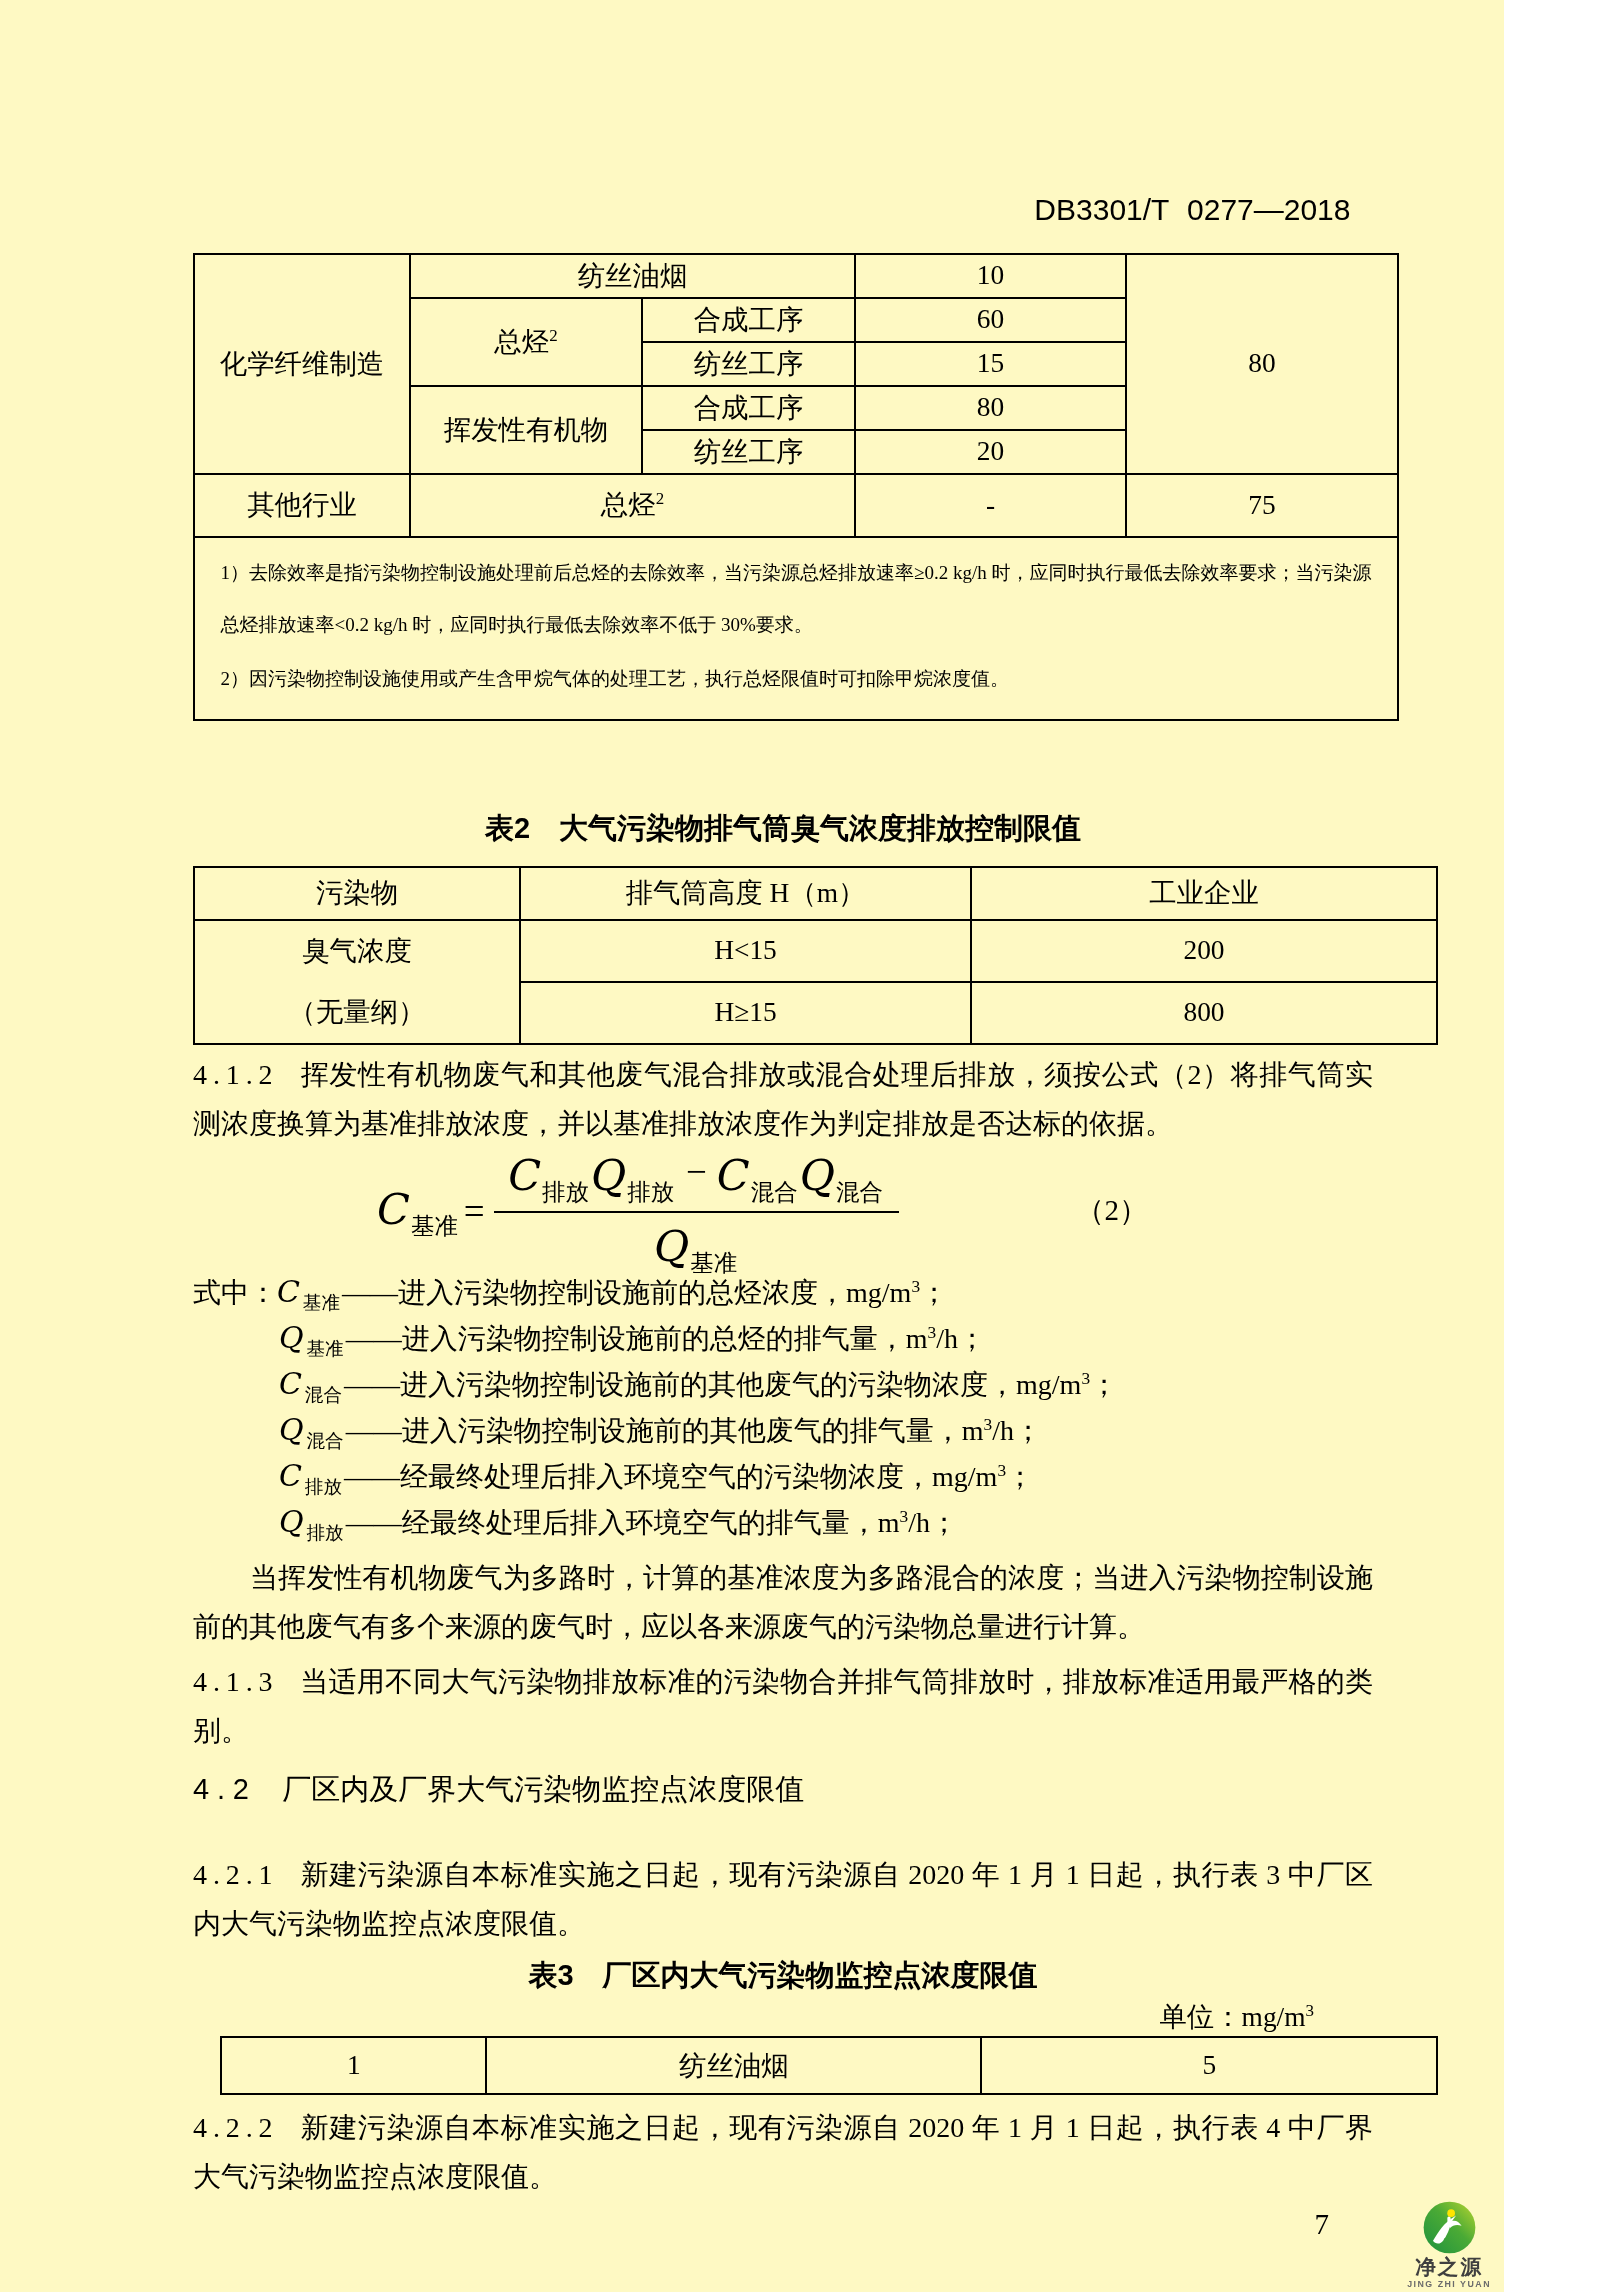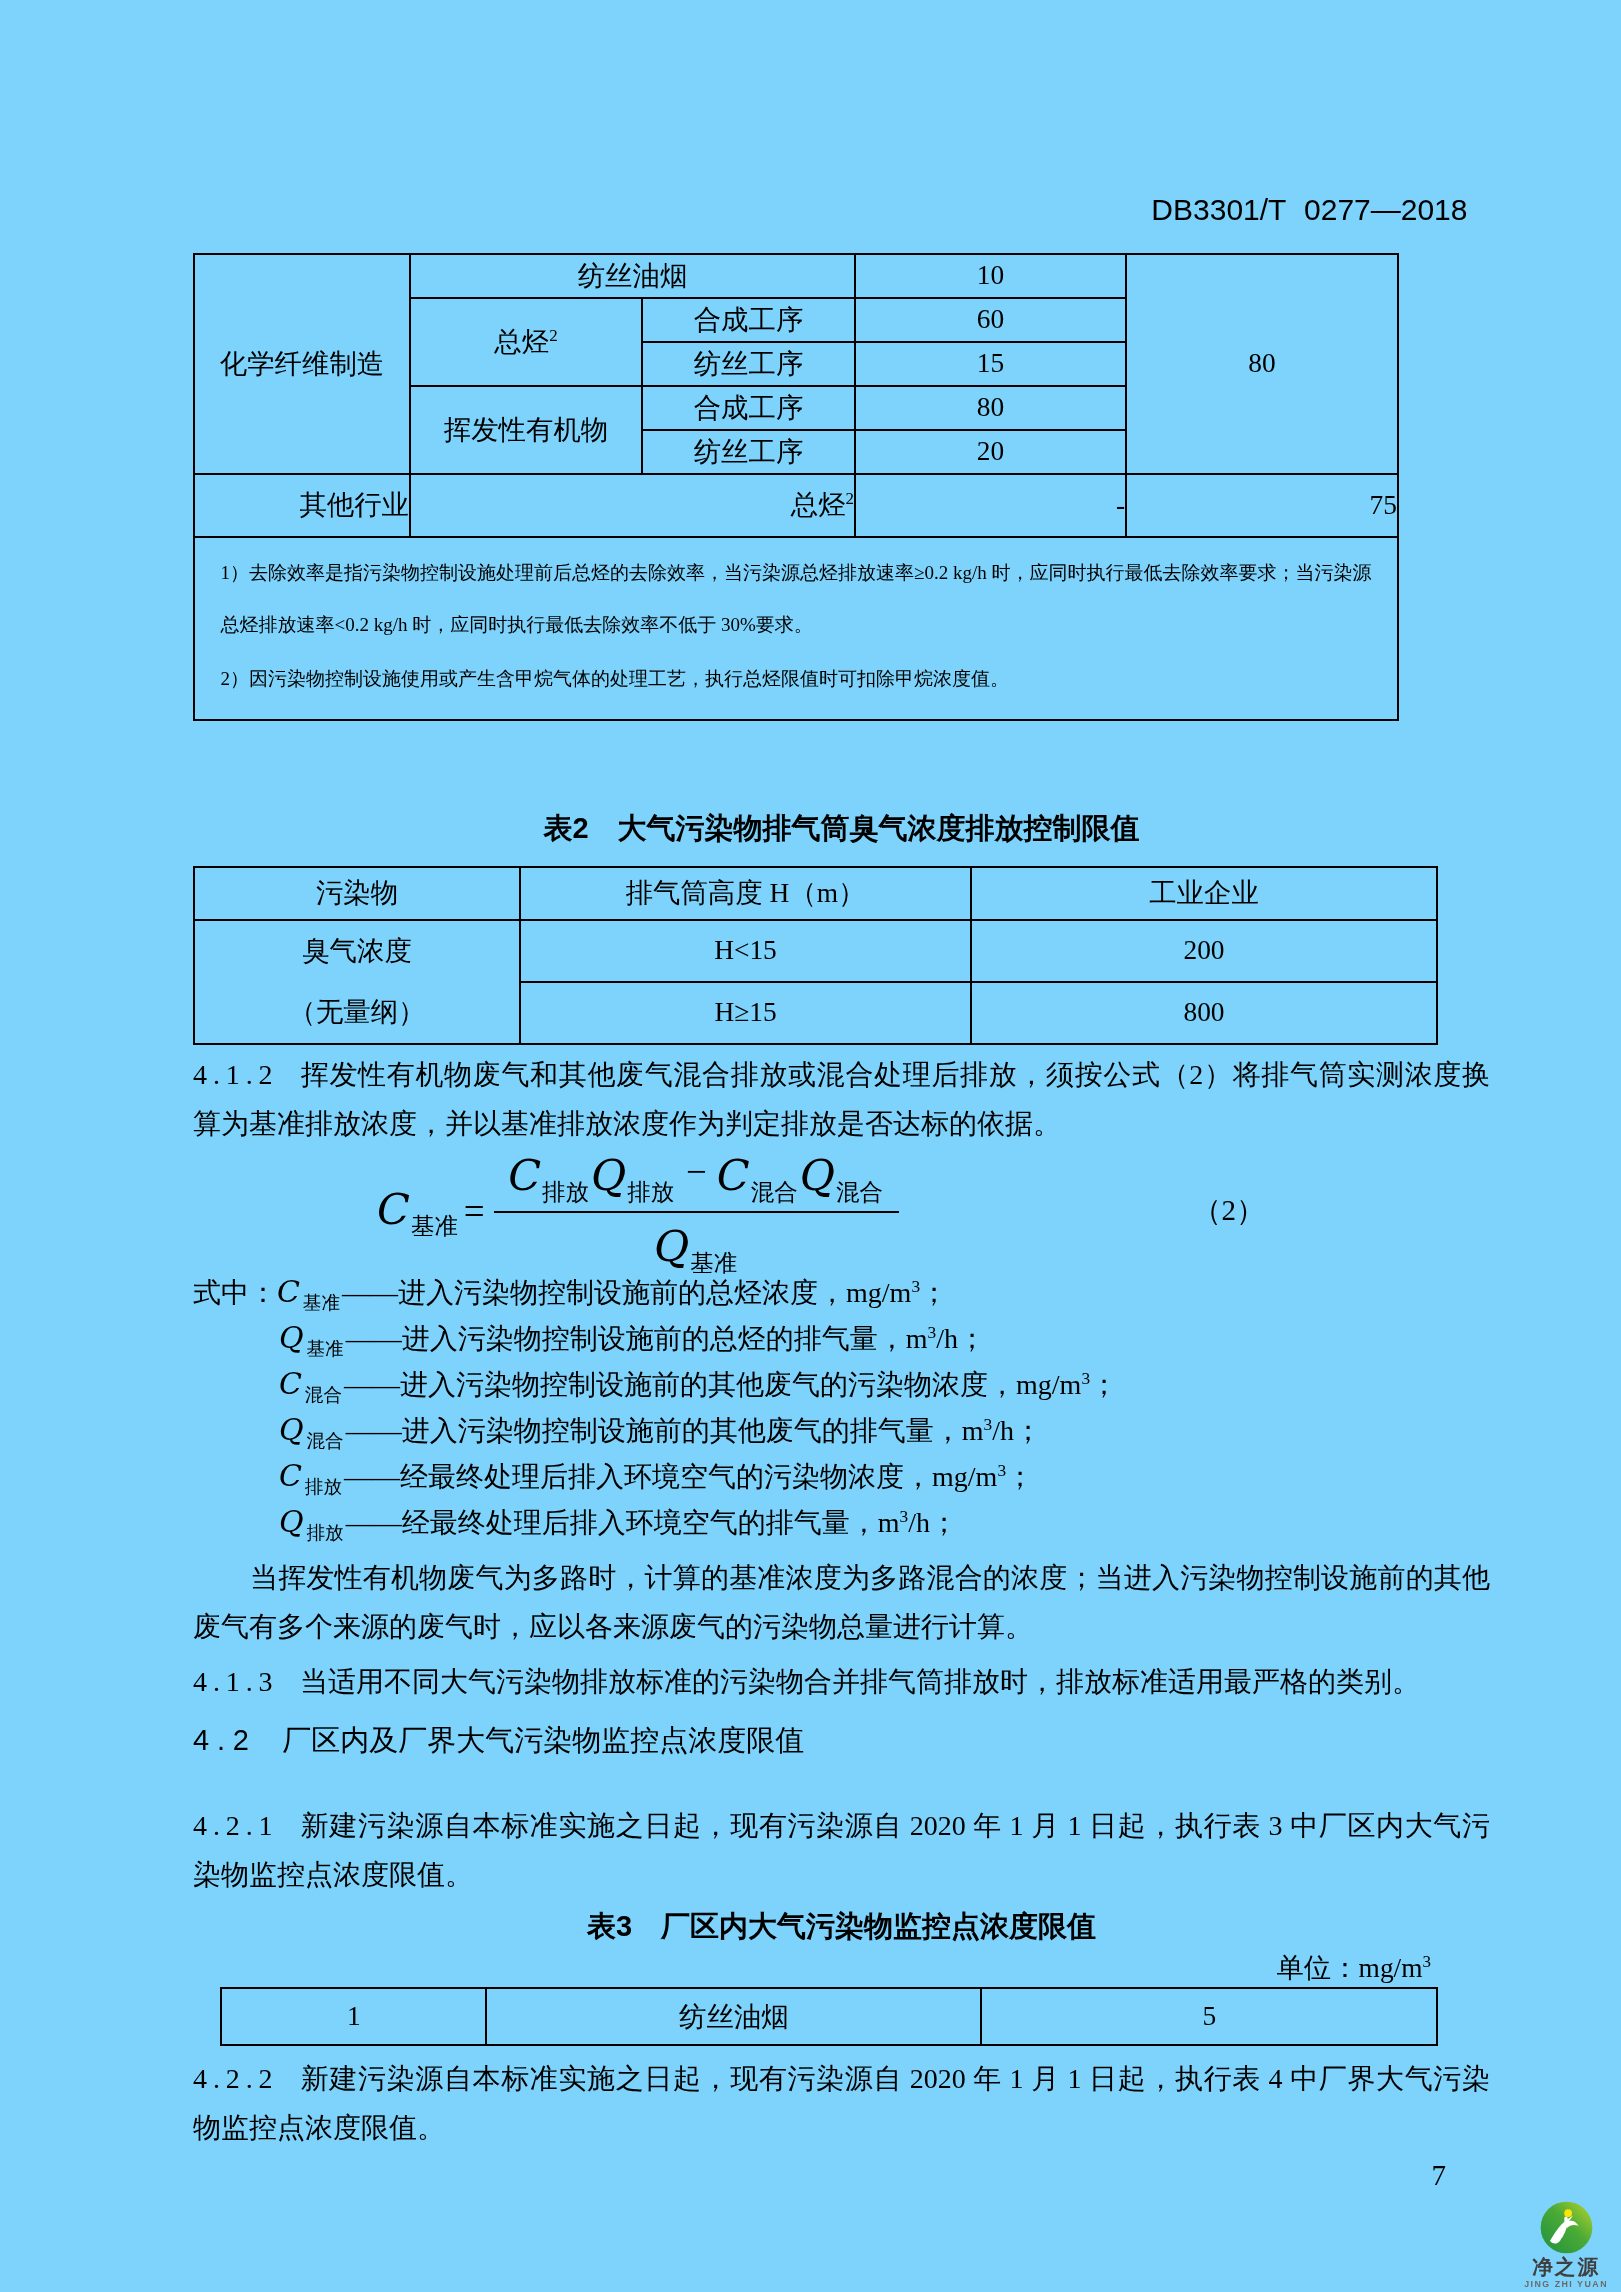--- a/index.html
+++ b/index.html
@@ -1,38 +1,38 @@
 <!DOCTYPE html>
 <html><head>
 <meta charset="utf-8">
 <style>
   html, body { margin:0; padding:0; background:#ffffff; }
   .page {
-    position:relative; width:1621px; height:2293px; background:#7dd3fc;
+    position:relative; width:1504px; height:2293px; background:#fef9c3;
     font-family:"Liberation Serif", serif; color:#000; overflow:hidden;
   }
   .content { margin:0 131px 0 193px; }
 
   
   .doc-code {
     padding-top:192px; text-align:right; margin-right:22.5px;
     font-family:"Liberation Sans", sans-serif; font-size:30px; line-height:35px;
     word-spacing:9.8px; color:#000;
   }
 
   
   table { border-collapse:collapse; table-layout:fixed; }
   td { border:2px solid #000; text-align:center; vertical-align:middle;
        font-size:27.4px; padding:0; overflow:hidden; }
   sup { font-size:0.62em; vertical-align:super; line-height:0; }
 
   .t1 { width:1203px; margin-top:25.5px; border:2.9px solid #000; }
   .t1 td { height:42px; }
   .t1 .bt { border-top-width:2.9px; }
-  .t1 .row-other td { height:61px; border-top-width:2.9px;text-align:right; }
+  .t1 .row-other td { height:61px; border-top-width:2.9px; }
   .t1 .notes-cell {
     border-top-width:2.9px; text-align:left; vertical-align:top;
     padding:9.8px 25.5px 13.7px 25.5px; height:auto;
   }
   .t1 .notes-cell p { margin:0; font-size:19px; line-height:52px; text-align:justify; }
   .t1 .notes-cell p + p { margin-top:2px; }
 
   .tbl-title {
     margin:90px 0 0 0; text-align:center;
     font-family:"Liberation Sans", sans-serif; font-weight:700;

